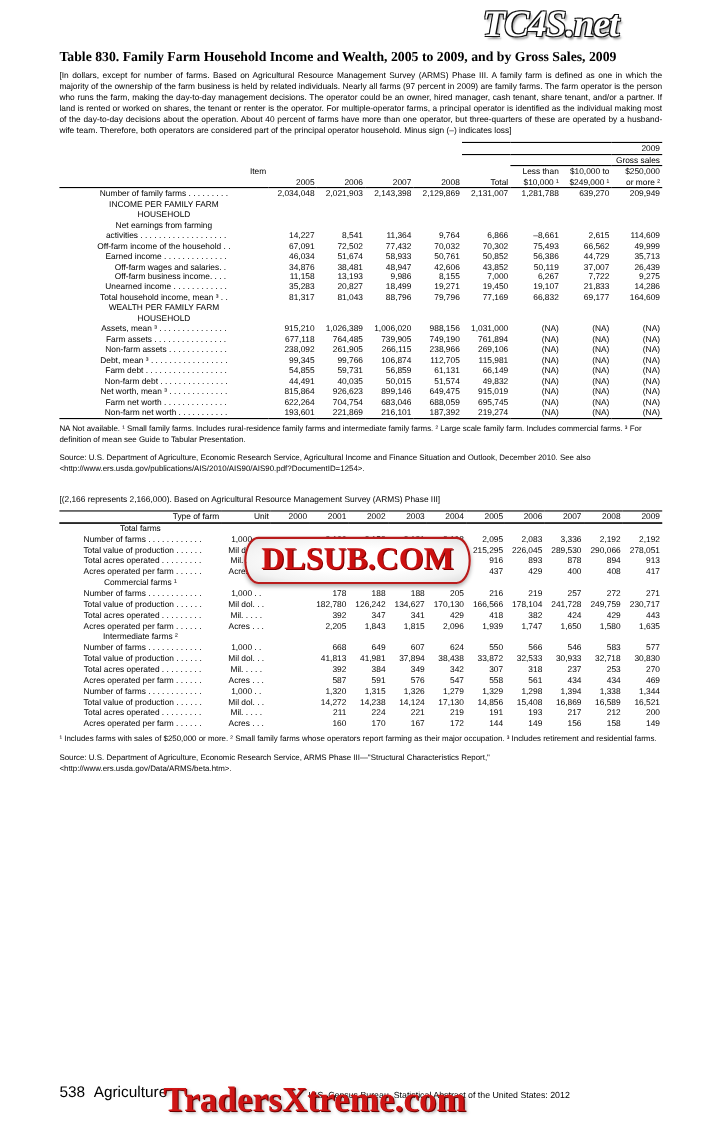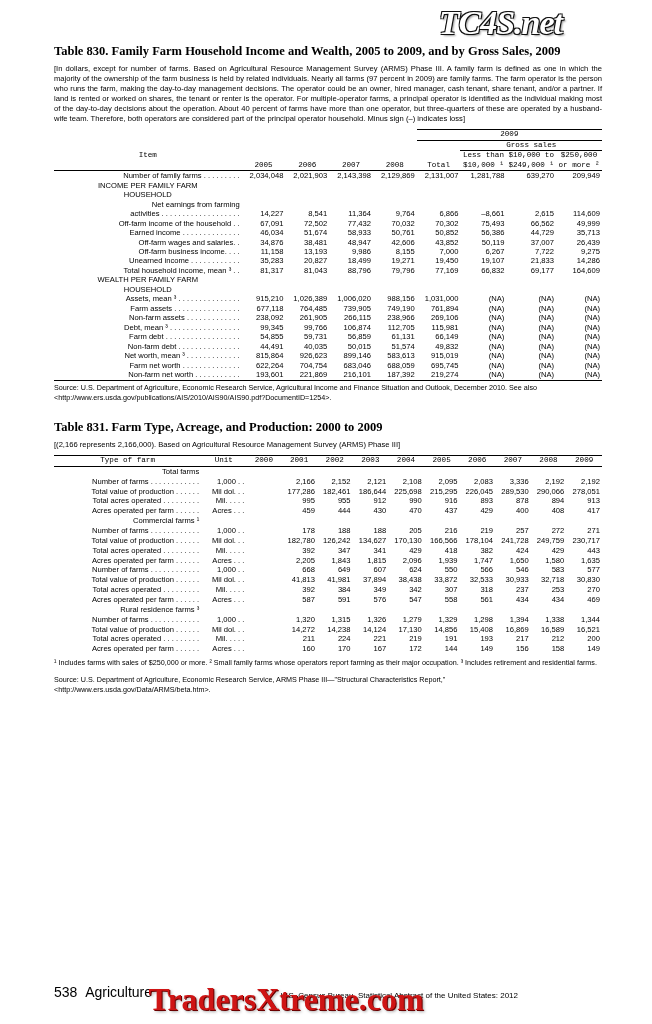--- a/index.html
+++ b/index.html
@@ -102,22 +102,22 @@
     font-size: 7.6px;
     line-height: 1.25;
   }
   table.data td, table.data th {
     padding: 0 2px;
     vertical-align: bottom;
     font-weight: normal;
     white-space: nowrap;
   }
   .num { text-align: right; }
-  .ctr { text-align: center; font-family: Liberation Mono, monospace; }
-  .lbl { text-align: right; }
+  .ctr { text-align: right; }
+  .lbl { text-align: center; }
   .topline td { border-top: 1px solid #000; }
   .botline td { border-bottom: 1px solid #000; margin-top: 32px; }
   .hdr-row td { padding-bottom: 1px; }
   .rule-under { border-bottom: 1px solid #000; }
   .rule-over { border-top: 1px solid #000; }
   .sect-head {
     text-align: center;
     padding-top: 3px;
   }
   .indent1 { padding-left: 6px !important; }
@@ -431,21 +431,21 @@
             <td class="num">49,832</td>
             <td class="num">(NA)</td>
             <td class="num">(NA)</td>
             <td class="num">(NA)</td>
           </tr>
           <tr>
             <td class="lbl">Net worth, mean ³ . . . . . . . . . . . . .</td>
             <td class="num">815,864</td>
             <td class="num">926,623</td>
             <td class="num">899,146</td>
-            <td class="num">583,613</td>
+            <td class="num">649,475</td>
             <td class="num">915,019</td>
             <td class="num">(NA)</td>
             <td class="num">(NA)</td>
             <td class="num">(NA)</td>
           </tr>
           <tr>
             <td class="lbl indent1">Farm net worth . . . . . . . . . . . . . .</td>
             <td class="num">622,264</td>
             <td class="num">704,754</td>
             <td class="num">683,046</td>
@@ -462,24 +462,24 @@
             <td class="num">216,101</td>
             <td class="num">187,392</td>
             <td class="num">219,274</td>
             <td class="num">(NA)</td>
             <td class="num">(NA)</td>
             <td class="num">(NA)</td>
           </tr>
         </tbody>
     </table>
 
+    <p class="fn">NA Not available. ¹ Small family farms. Includes rural-residence family farms and intermediate family farms. ² Large scale family farm. Includes commercial farms. ³ For definition of mean see Guide to Tabular Presentation.</p>
     <p class="src">Source: U.S. Department of Agriculture, Economic Research Service, Agricultural Income and Finance Situation and Outlook, December 2010. See also &lt;http://www.ers.usda.gov/publications/AIS/2010/AIS90/AIS90.pdf?DocumentID=1254&gt;.</p>
 
     <div class="t2-wrap">
-      <h1 class="tbl-title">Table 831. Farm Type, Acreage, and Production: 2000 to 2009</h1>
       <p class="headnote">[(2,166 represents 2,166,000). Based on Agricultural Resource Management Survey (ARMS) Phase III]</p>
 
       <table class="t2">
         <colgroup>
           <col style="width:150px">
           <col style="width:46px">
           <col style="width:36px">
             <col style="width:36px">
             <col style="width:36px">
             <col style="width:36px">
@@ -641,20 +641,34 @@
               <td class="num">1,843</td>
               <td class="num">1,815</td>
               <td class="num">2,096</td>
               <td class="num">1,939</td>
               <td class="num">1,747</td>
               <td class="num">1,650</td>
               <td class="num">1,580</td>
               <td class="num">1,635</td>
             </tr>
             <tr>
+              <td class="lbl grouphead">Intermediate farms ²</td>
+              <td></td>
+              <td></td>
+              <td></td>
+              <td></td>
+              <td></td>
+              <td></td>
+              <td></td>
+              <td></td>
+              <td></td>
+              <td></td>
+              <td></td>
+            </tr>
+            <tr>
               <td class="lbl indent1">Number of farms . . . . . . . . . . . .</td>
               <td class="lbl">1,000 . .</td>
               <td class="num"></td>
               <td class="num">668</td>
               <td class="num">649</td>
               <td class="num">607</td>
               <td class="num">624</td>
               <td class="num">550</td>
               <td class="num">566</td>
               <td class="num">546</td>
@@ -697,34 +711,20 @@
               <td class="num">591</td>
               <td class="num">576</td>
               <td class="num">547</td>
               <td class="num">558</td>
               <td class="num">561</td>
               <td class="num">434</td>
               <td class="num">434</td>
               <td class="num">469</td>
             </tr>
             <tr>
-              <td class="lbl grouphead">Rural residence farms ³</td>
-              <td></td>
-              <td></td>
-              <td></td>
-              <td></td>
-              <td></td>
-              <td></td>
-              <td></td>
-              <td></td>
-              <td></td>
-              <td></td>
-              <td></td>
-            </tr>
-            <tr>
               <td class="lbl indent1">Number of farms . . . . . . . . . . . .</td>
               <td class="lbl">1,000 . .</td>
               <td class="num"></td>
               <td class="num">1,320</td>
               <td class="num">1,315</td>
               <td class="num">1,326</td>
               <td class="num">1,279</td>
               <td class="num">1,329</td>
               <td class="num">1,298</td>
               <td class="num">1,394</td>
@@ -774,20 +774,23 @@
               <td class="num">149</td>
             </tr>
           </tbody>
       </table>
 
       <p class="fn">¹ Includes farms with sales of $250,000 or more. ² Small family farms whose operators report farming as their major occupation. ³ Includes retirement and residential farms.</p>
       <p class="src">Source: U.S. Department of Agriculture, Economic Research Service, ARMS Phase III—"Structural Characteristics Report," &lt;http://www.ers.usda.gov/Data/ARMS/beta.htm&gt;.</p>
     </div>
   </div>
 
+  <div class="wm-dlsub">
+    <span class="inner"><span class="txt">DLSUB.COM</span></span>
+  </div>
 
   <div class="footer">
     <span>538</span>&nbsp;&nbsp;<span>Agriculture</span>
   </div>
   <div class="footer-right">U.S. Census Bureau, Statistical Abstract of the United States: 2012</div>
 
   <div class="wm-traders">TradersXtreme.com</div>
 </div>
 
 </body></html>

